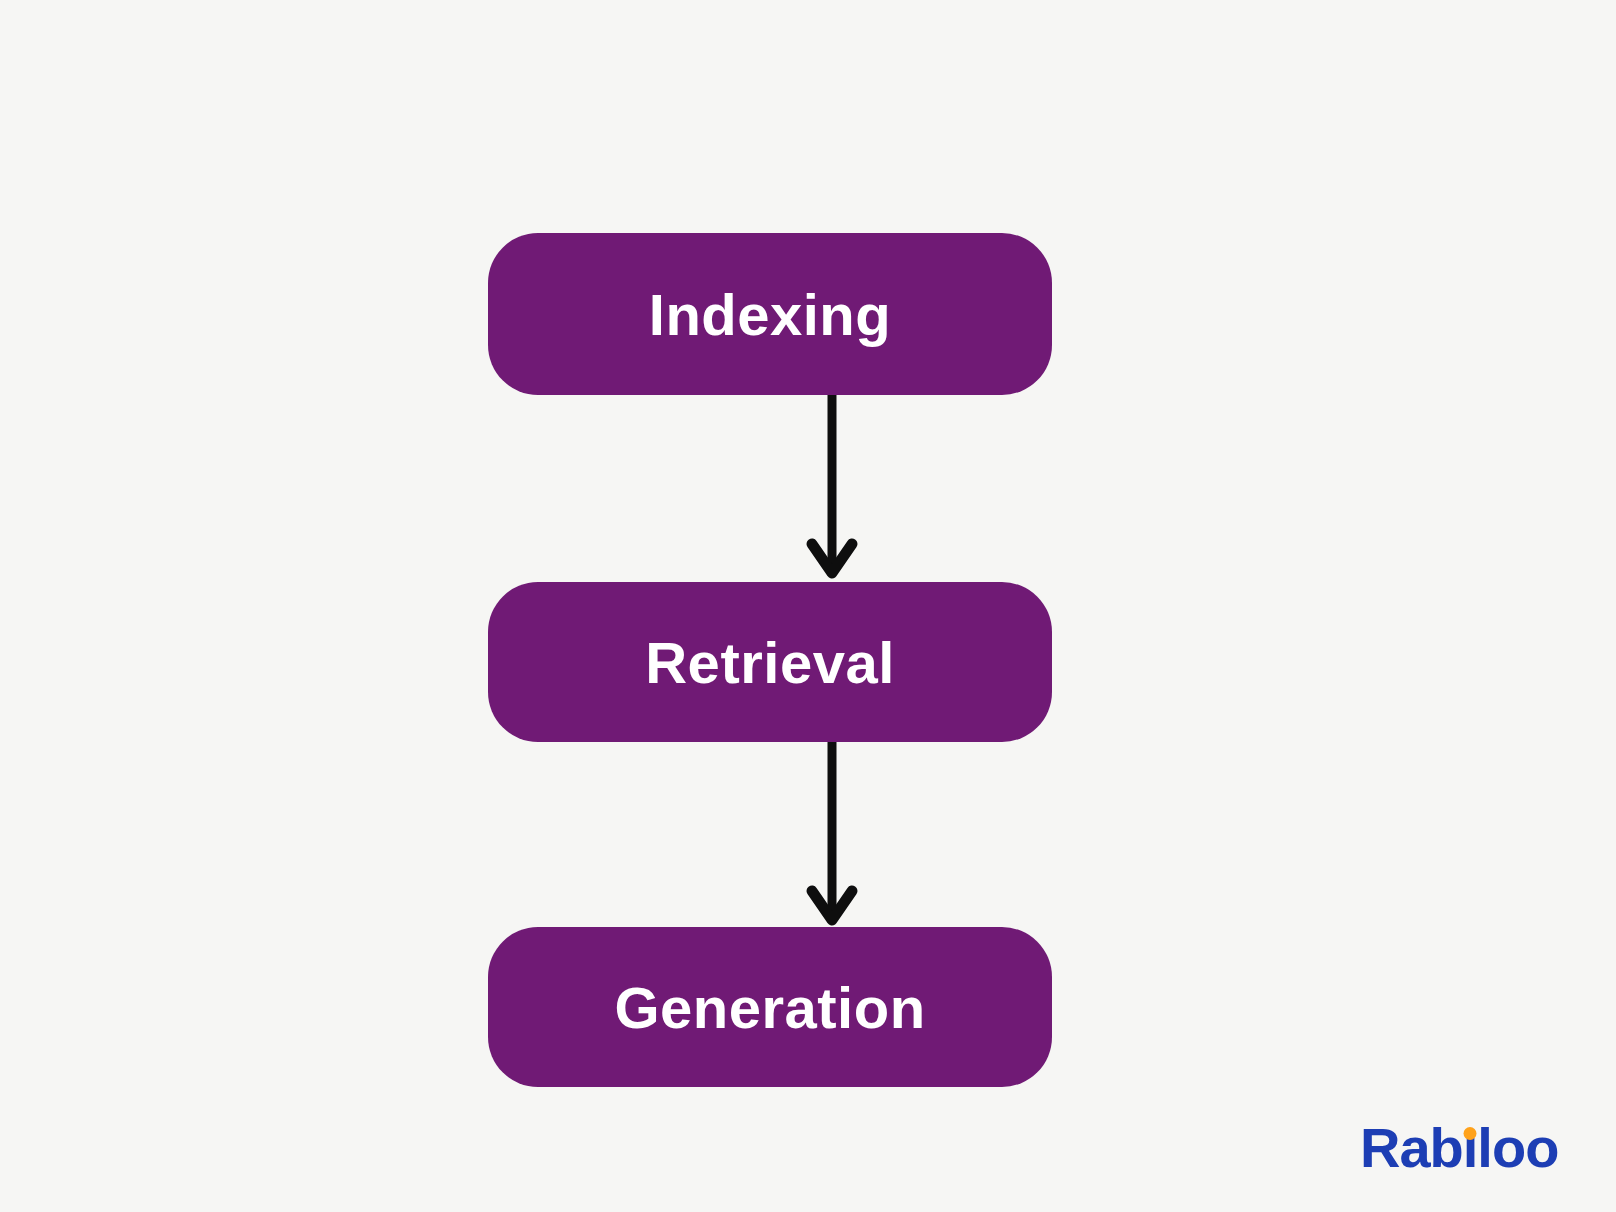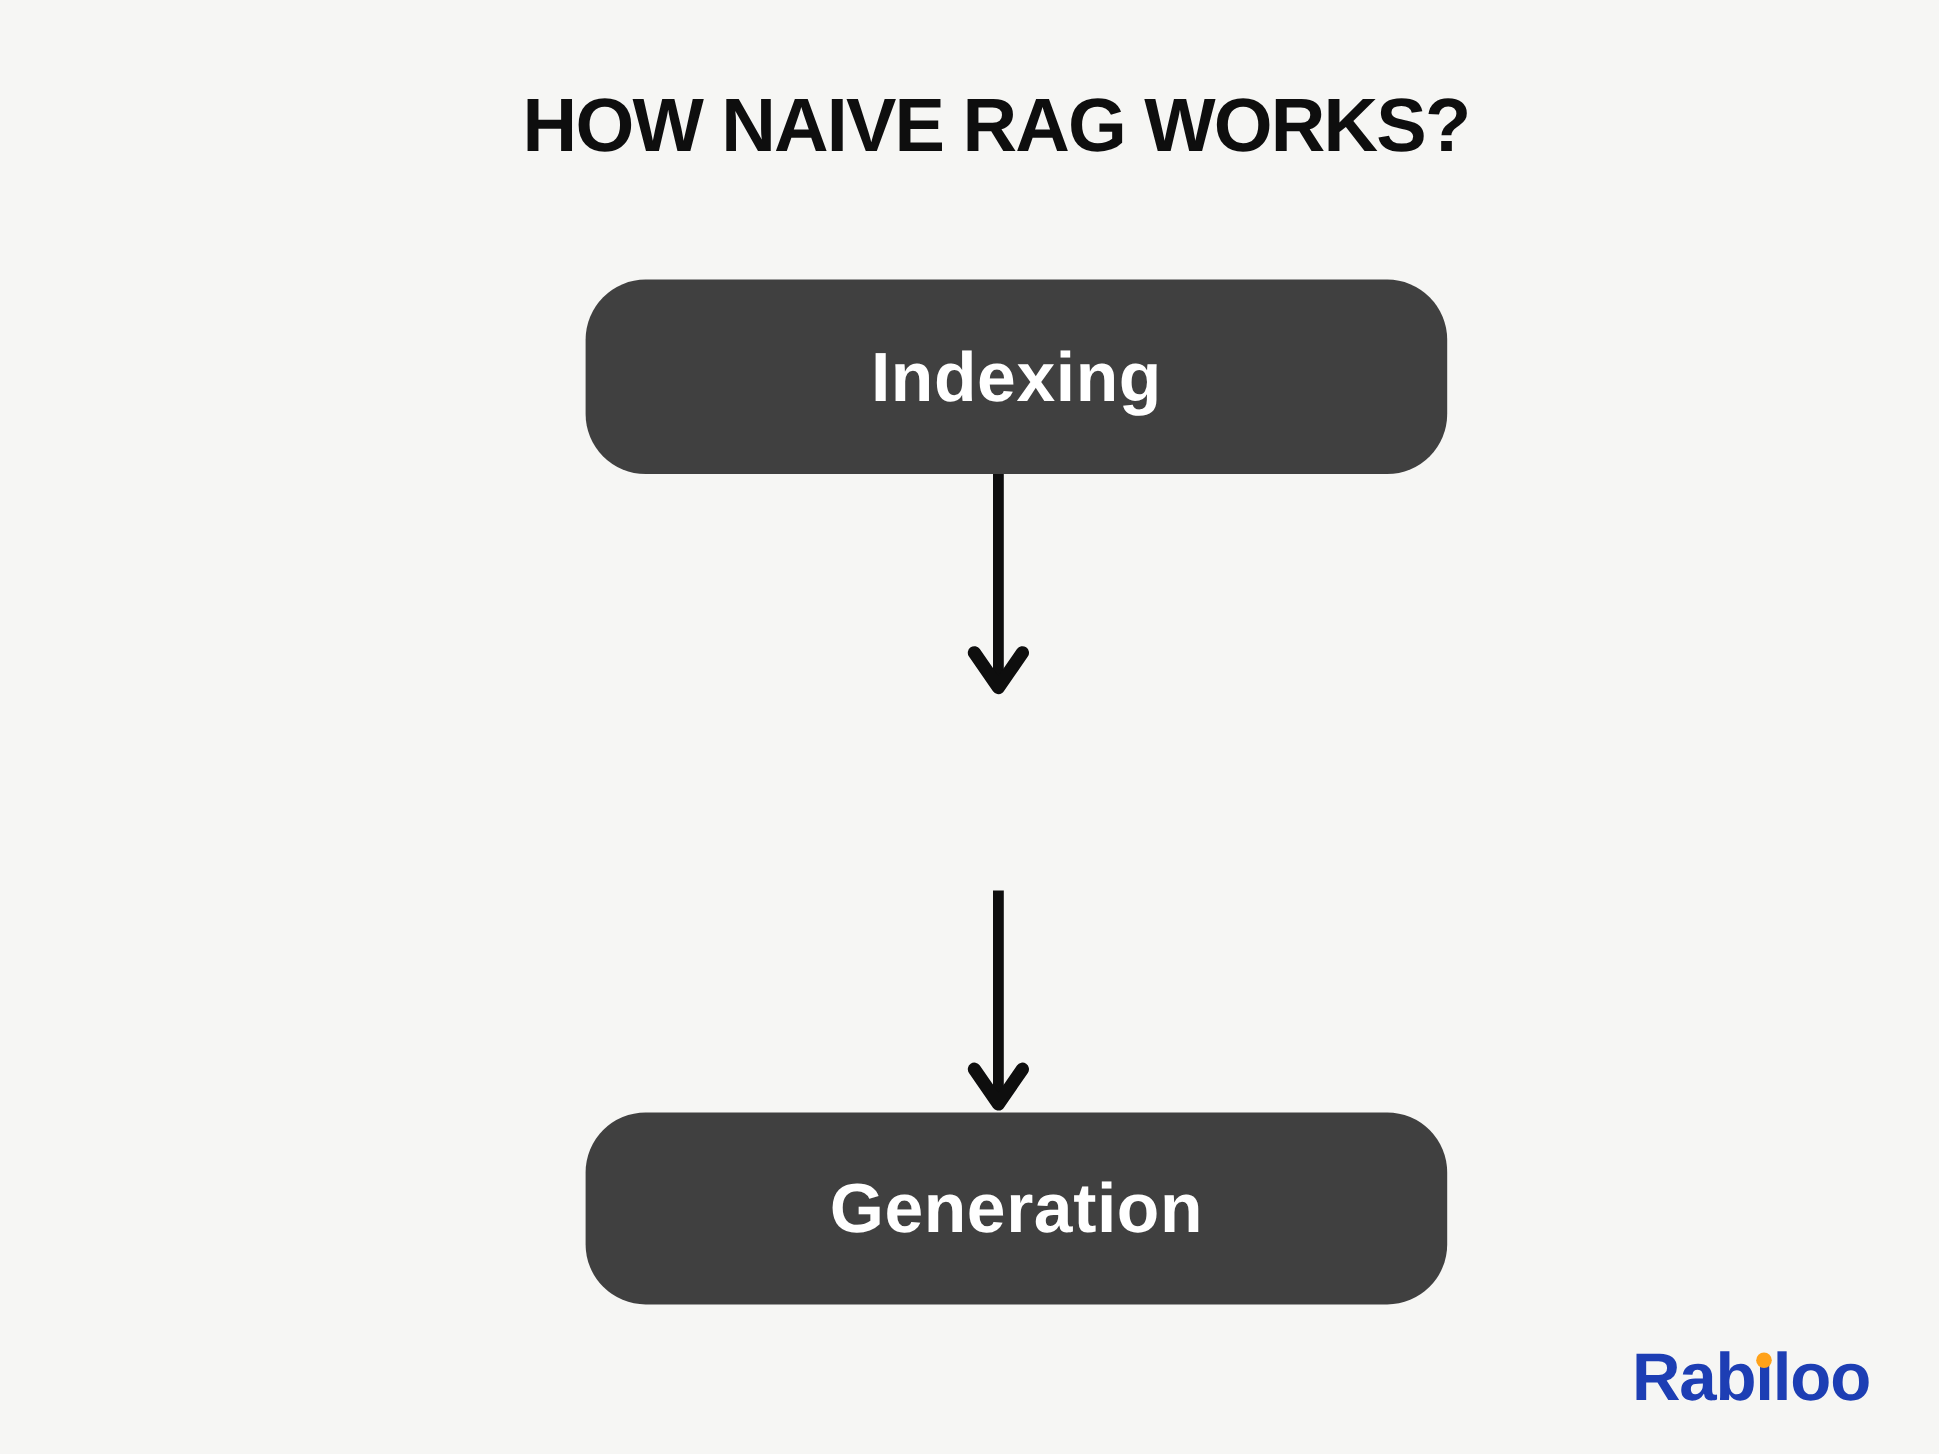--- a/index.html
+++ b/index.html
@@ -20,23 +20,23 @@
     text-align: center;
     font-size: 63px;
     font-weight: 800;
     letter-spacing: -1.5px;
     color: #0E0E0E;
     line-height: 1;
   }
   .step-box {
     position: absolute;
     left: 488px;
-    width: 718px;
+    width: 564px;
     height: 160px;
-    background: #404040;
+    background: #701a75;
     border-radius: 50px;
     display: flex;
     align-items: center;
     justify-content: center;
   }
   .step-box .step-label {
     color: #FFFFFF;
     font-size: 58px;
     font-weight: 700;
     letter-spacing: 0.5px;
@@ -77,31 +77,33 @@
     height: 13px;
     border-radius: 50%;
     background: #FFA21A;
   }
 </style>
 </head>
 <body>
 
 <div class="canvas">
 
-  <h1 class="title">HOW NAIVE RAG WORKS?</h1>
 
   <div class="step-box box-indexing">
     <span class="step-label">Indexing</span>
   </div>
 
   <svg class="arrow arrow-1" viewBox="0 0 60 190" aria-hidden="true">
     <path d="M30 2 L30 180" stroke="#0E0E0E" stroke-width="9" stroke-linecap="butt" fill="none"></path>
     <path d="M10 151 L30 180 L50 151" stroke="#0E0E0E" stroke-width="11" stroke-linecap="round" stroke-linejoin="round" fill="none"></path>
   </svg>
 
+  <div class="step-box box-retrieval">
+    <span class="step-label">Retrieval</span>
+  </div>
 
   <svg class="arrow arrow-2" viewBox="0 0 60 190" aria-hidden="true">
     <path d="M30 2 L30 180" stroke="#0E0E0E" stroke-width="9" stroke-linecap="butt" fill="none"></path>
     <path d="M10 151 L30 180 L50 151" stroke="#0E0E0E" stroke-width="11" stroke-linecap="round" stroke-linejoin="round" fill="none"></path>
   </svg>
 
   <div class="step-box box-generation">
     <span class="step-label">Generation</span>
   </div>
 

